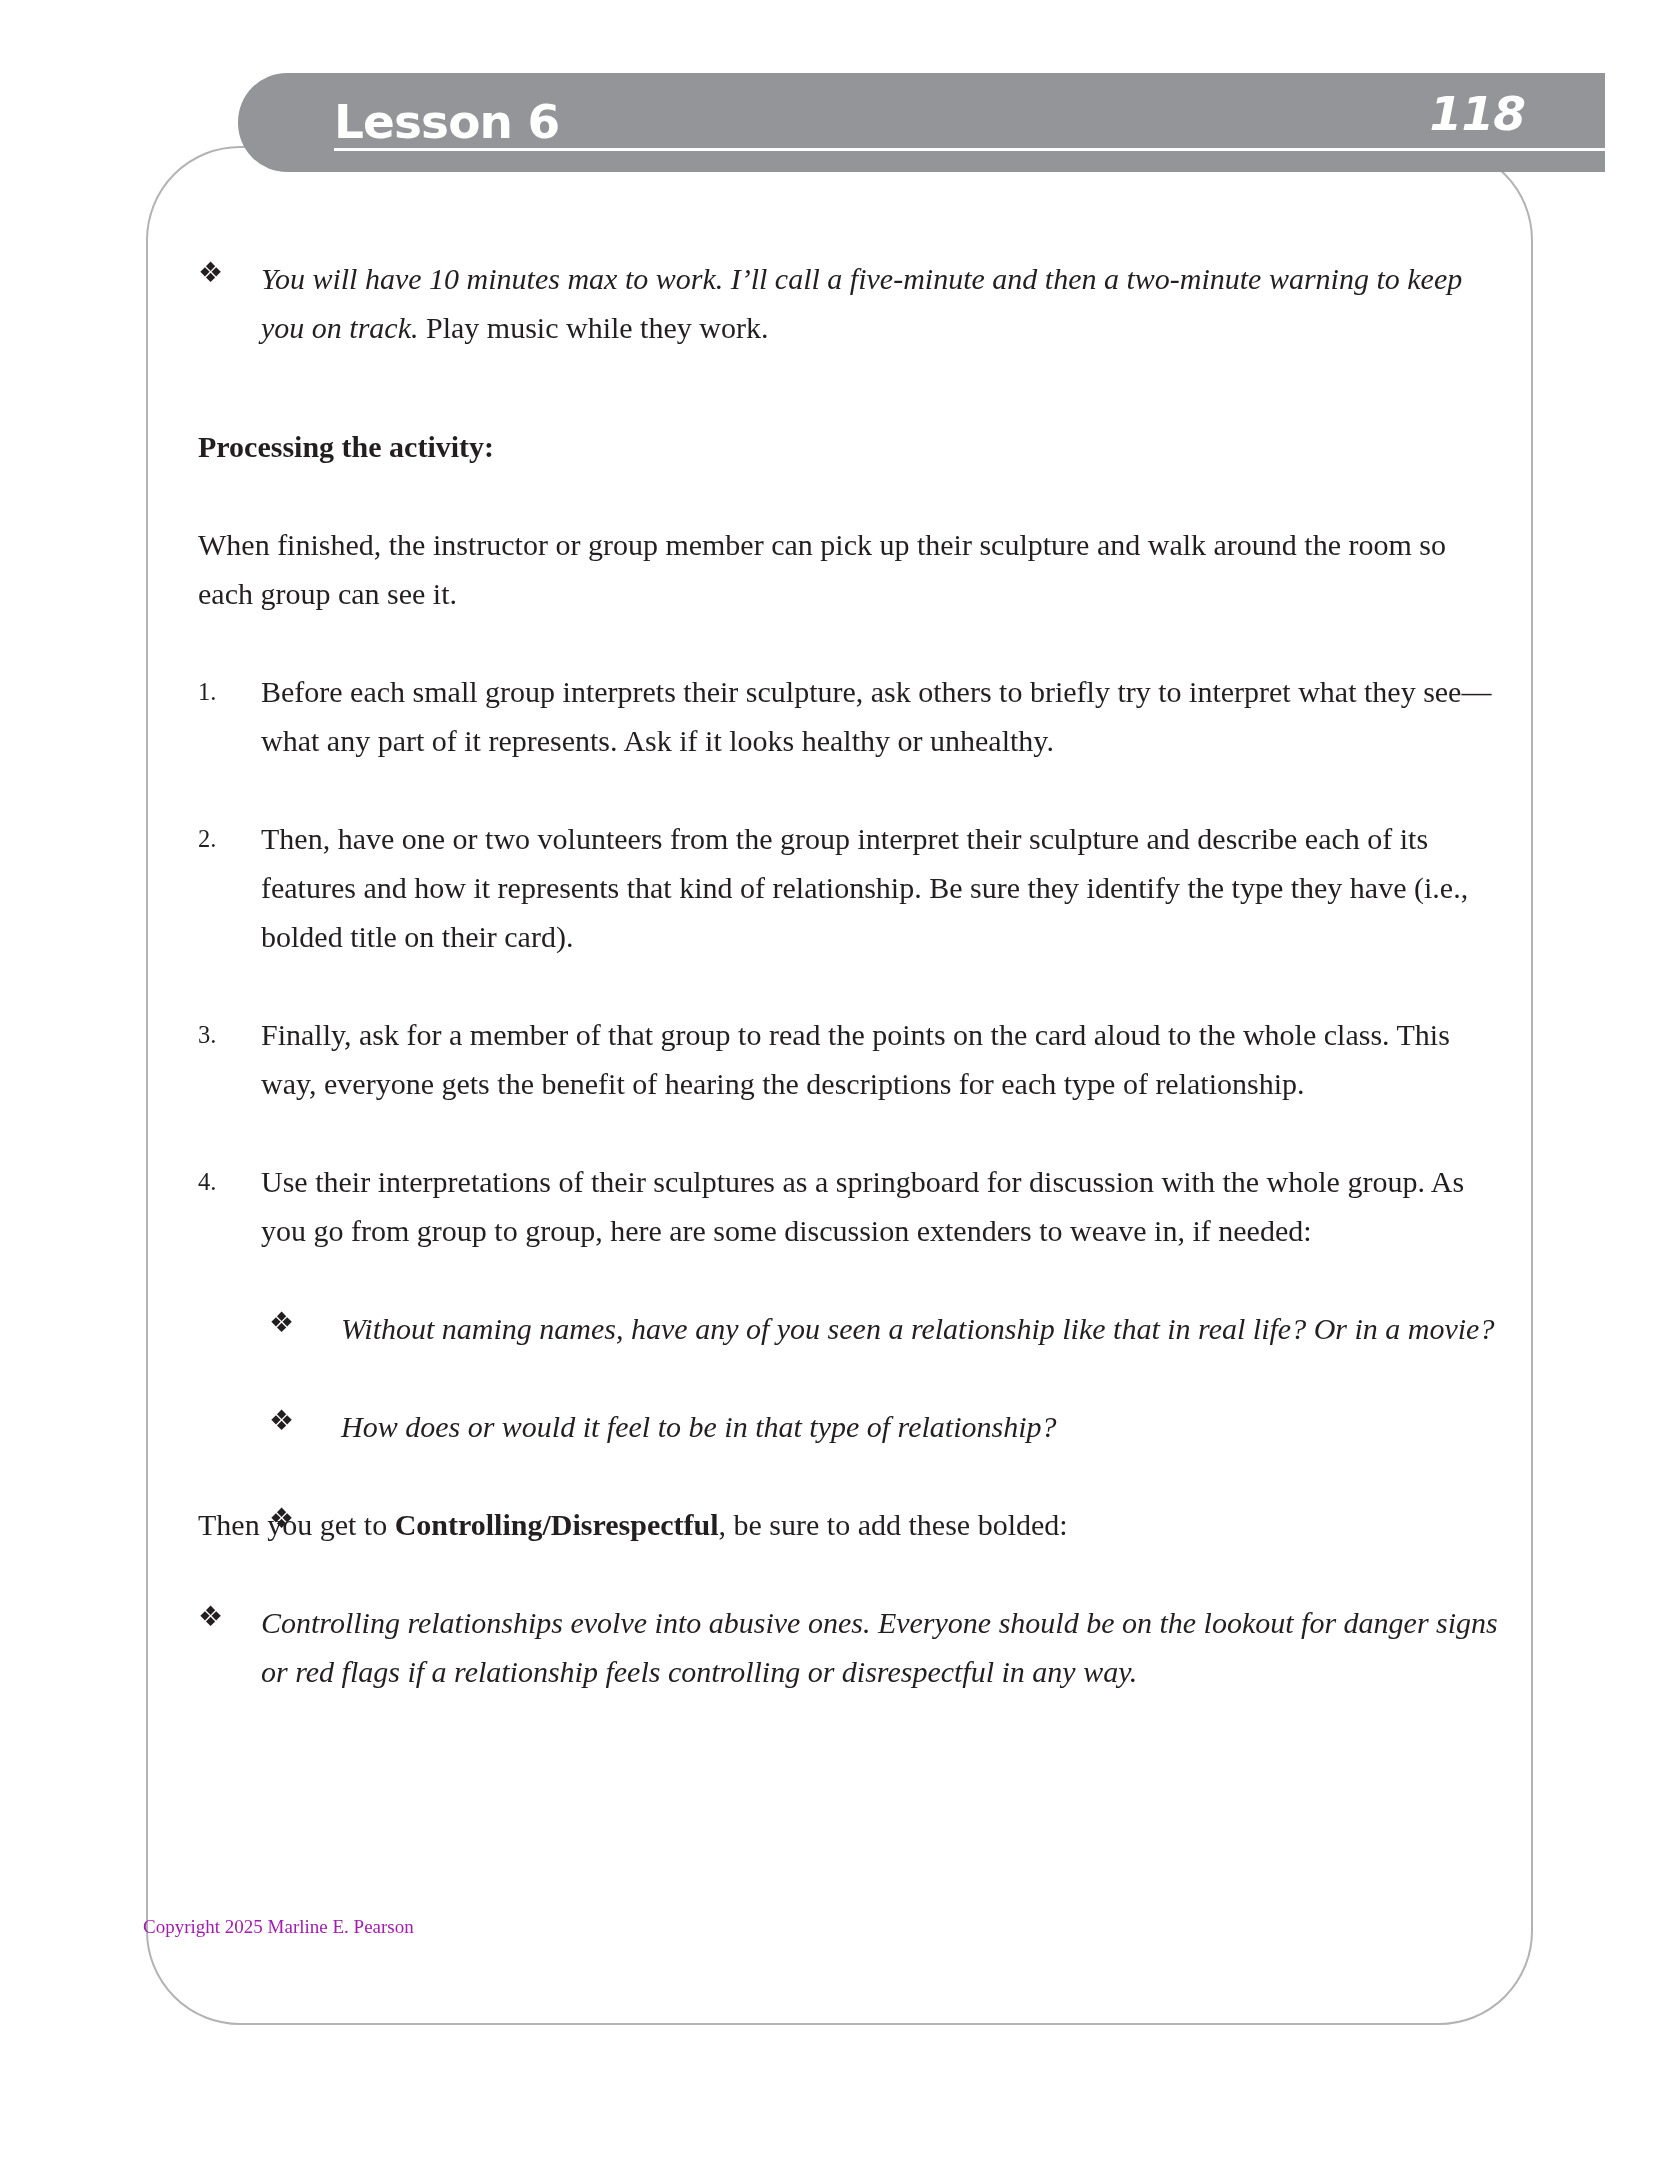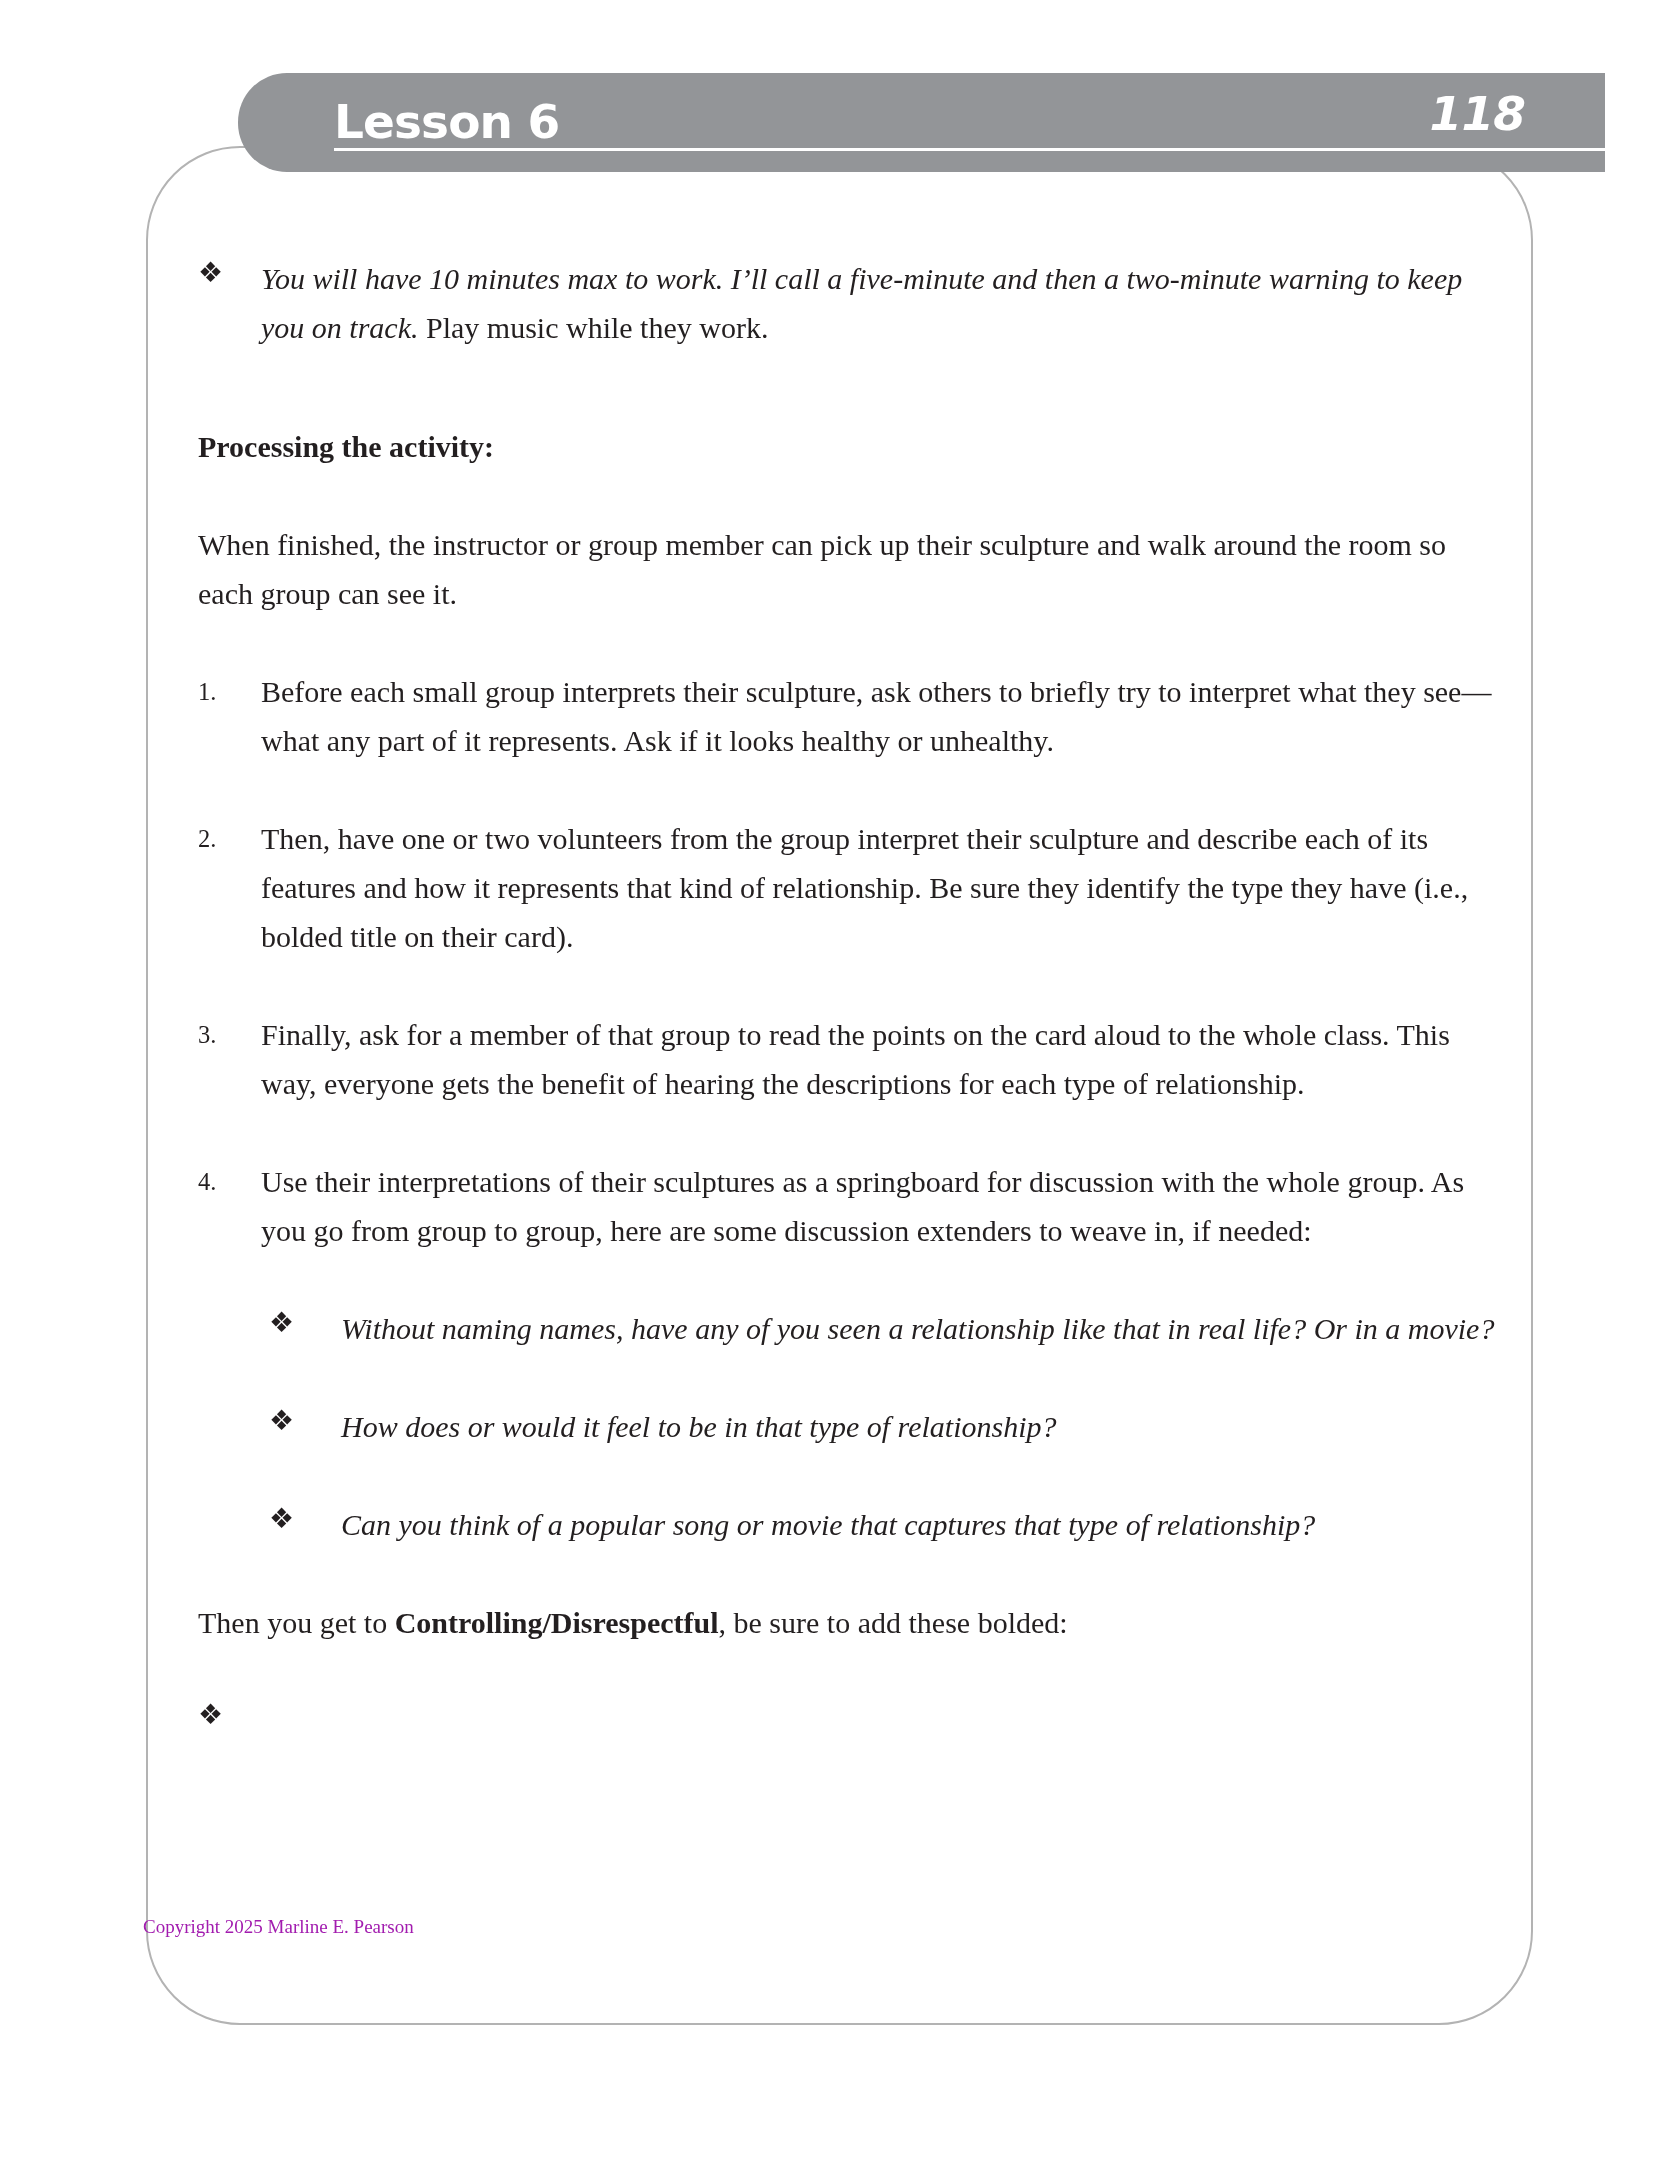--- a/index.html
+++ b/index.html
@@ -78,27 +78,27 @@
     <span>Without naming names, have any of you seen a relationship like that in real life? Or in a movie?</span>
   </p>
 
   <p class="sub-bullet-row it" style="margin-top:49px;">
     <span class="bullet" style="font-style:normal;">❖</span>
     <span>How does or would it feel to be in that type of relationship?</span>
   </p>
 
   <p class="sub-bullet-row it" style="margin-top:49px;">
     <span class="bullet" style="font-style:normal;">❖</span>
-    <span>Can you think of a popular song or movie that captures that type of relationship?</span>
   </p>
 
   <p style="margin-top:49px;">
     <span>Then you get to </span><span class="b">Controlling/Disrespectful</span><span>, be sure to add these bolded:</span>
   </p>
 
   <p class="bullet-row it" style="margin-top:49px;">
     <span class="bullet" style="font-style:normal;">❖</span>
+    <span>Controlling relationships evolve into abusive ones. Everyone should be on the lookout for danger signs or red flags if a relationship feels controlling or disrespectful in any way.</span>
   </p>
 
 </div>
 
 <div class="footer">Copyright 2025 Marline E. Pearson</div>
 
 
 </body></html>

